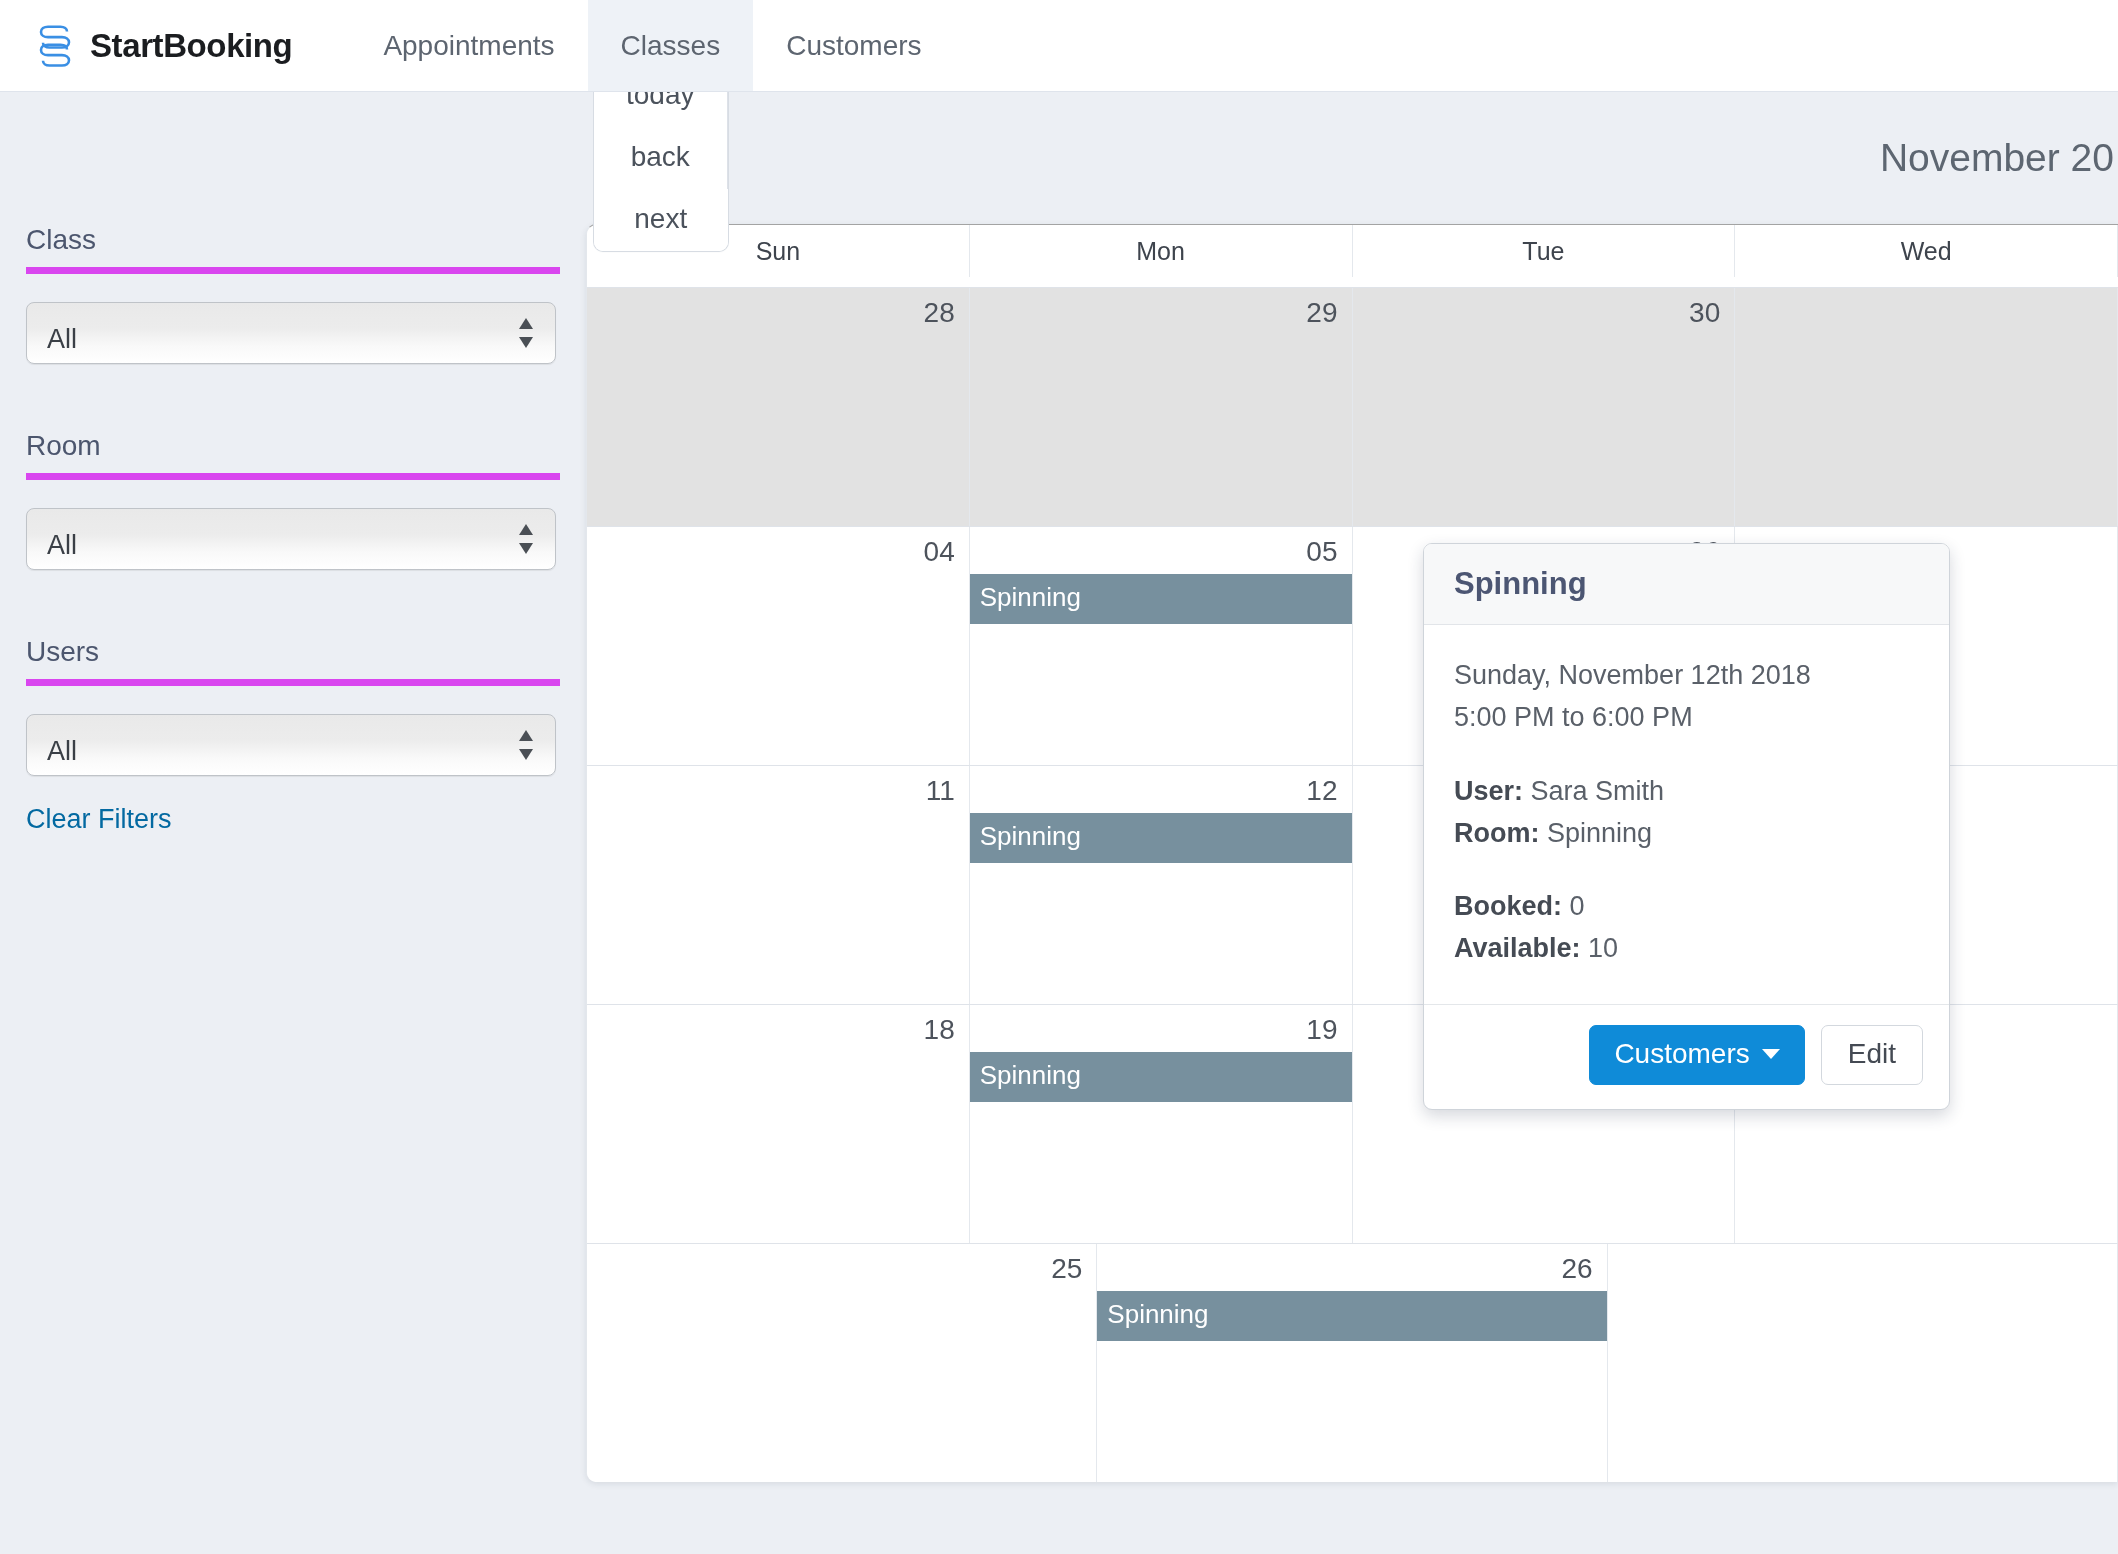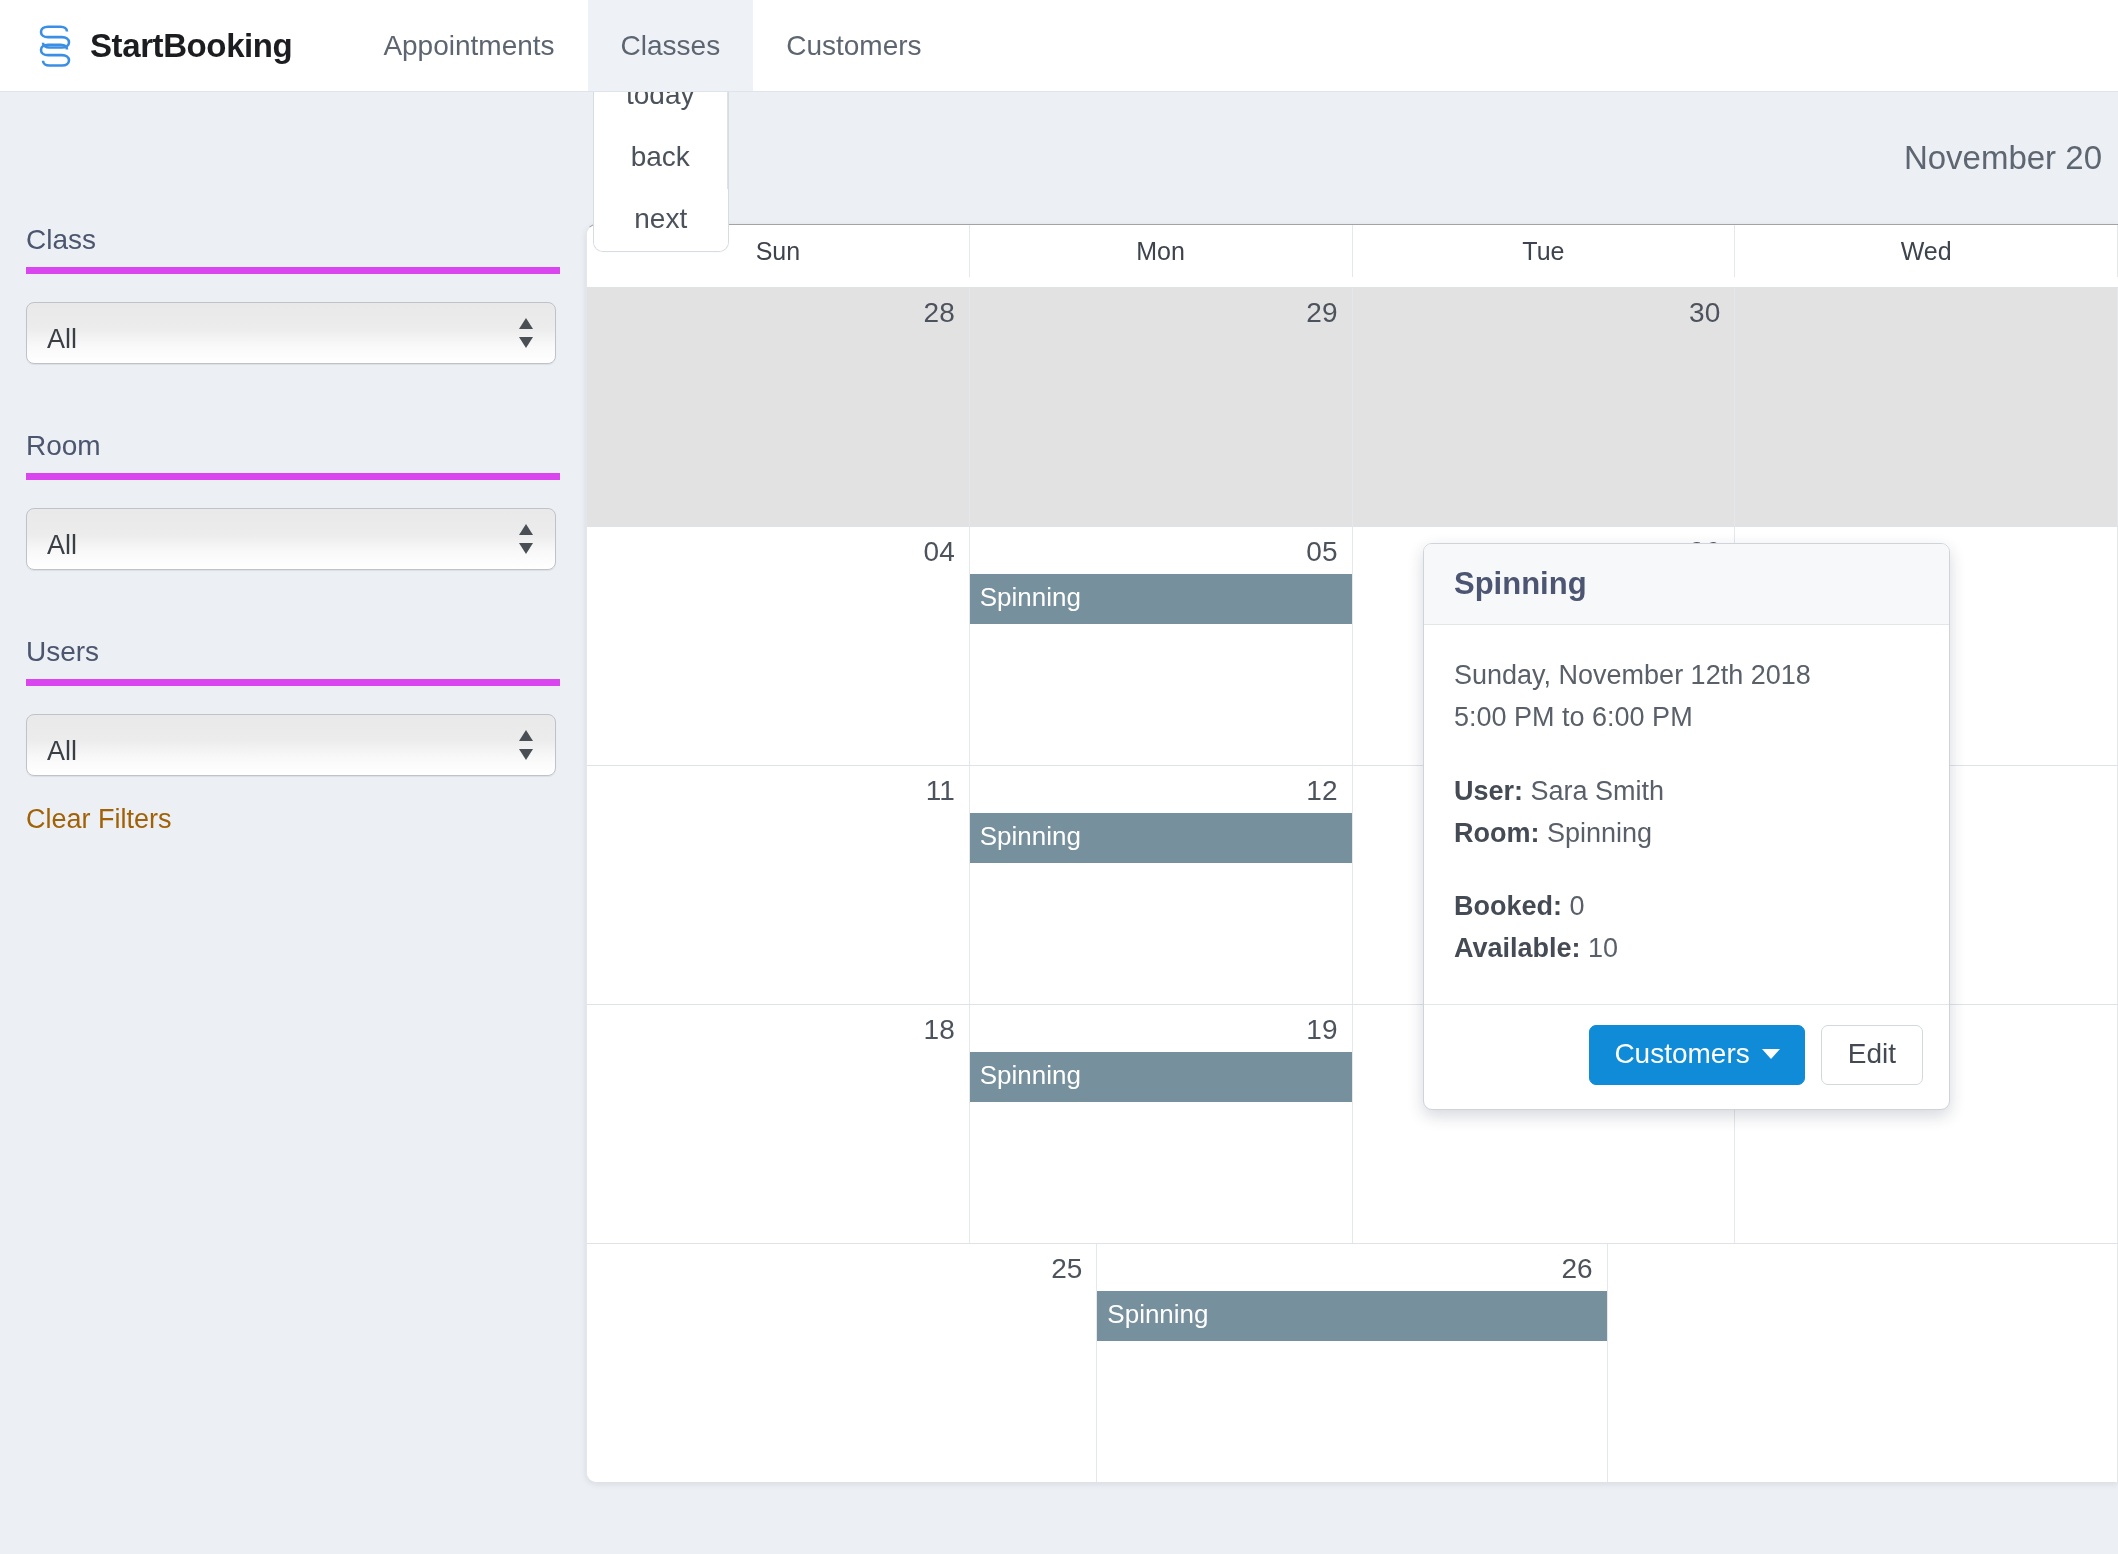--- a/index.html
+++ b/index.html
@@ -105,21 +105,21 @@
     right: 22px;
     top: 50%;
     transform: translateY(-50%);
     width: 16px;
     height: 34px;
     pointer-events: none;
   }
   .filter-users { margin-bottom: 28px; }
   .clear-filters {
     font-size: 27px;
-    color: #a16207;
+    color: #0369a1;
     cursor: pointer;
     display: inline-block;
   }
 
   
   .cal-area {
     flex: 1 1 auto;
     min-width: 0;
     padding-top: 0;
     position: relative;
@@ -149,24 +149,24 @@
     padding: 16px 32px 18px;
     cursor: pointer;
     line-height: 1;
   }
   .tb-btn:last-child { border-right: 0; }
   .cal-title {
     position: absolute;
     right: 0;
     top: 50%;
     transform: translateY(-50%);
-    font-size: 33px;
+    font-size: 39px;
     color: #5d6671;
     white-space: nowrap;
-    padding-right: 16px;
+    padding-right: 4px;
   }
 
   
   .cal-card {
     background: #fff;
     border-radius: 10px 0 0 10px;
     box-shadow: 0 2px 6px rgba(30,45,70,0.10);
     overflow: hidden;
     border-top: 1px solid #a3a3a3;
     border-left: 1px solid #e3e7ec;

